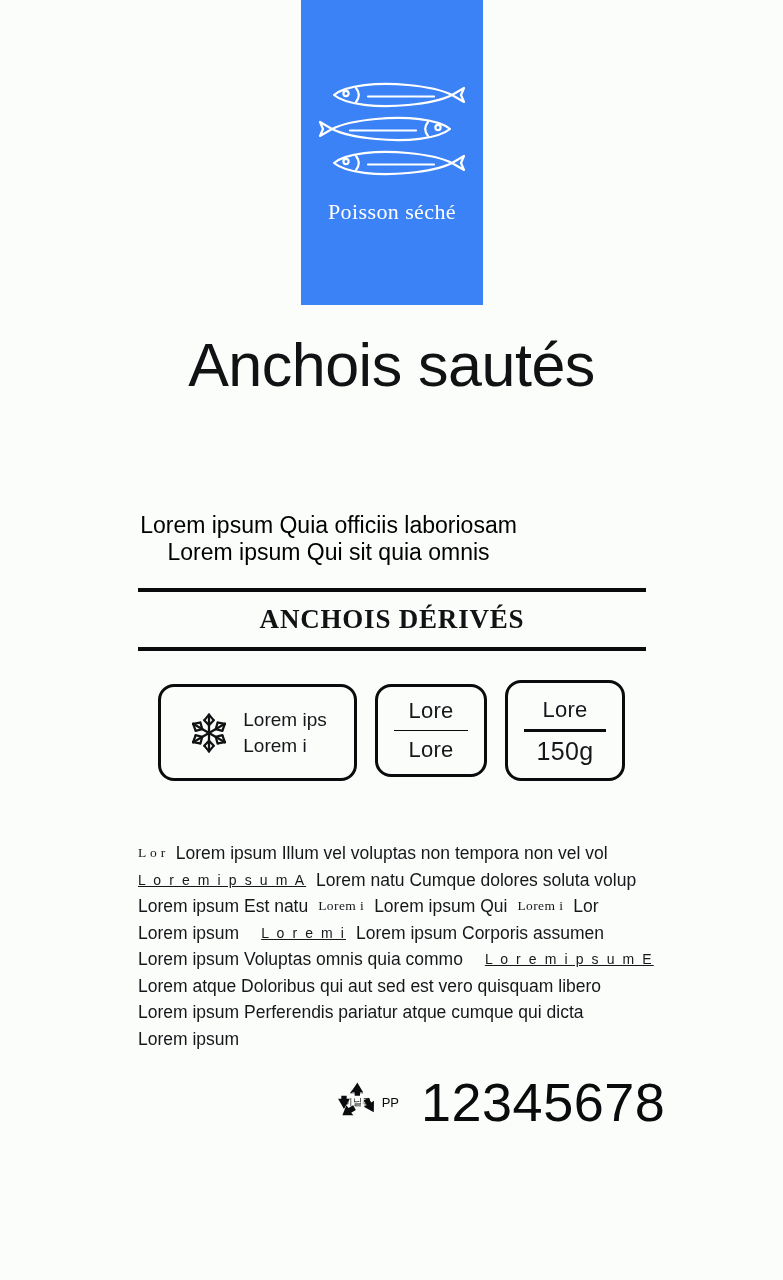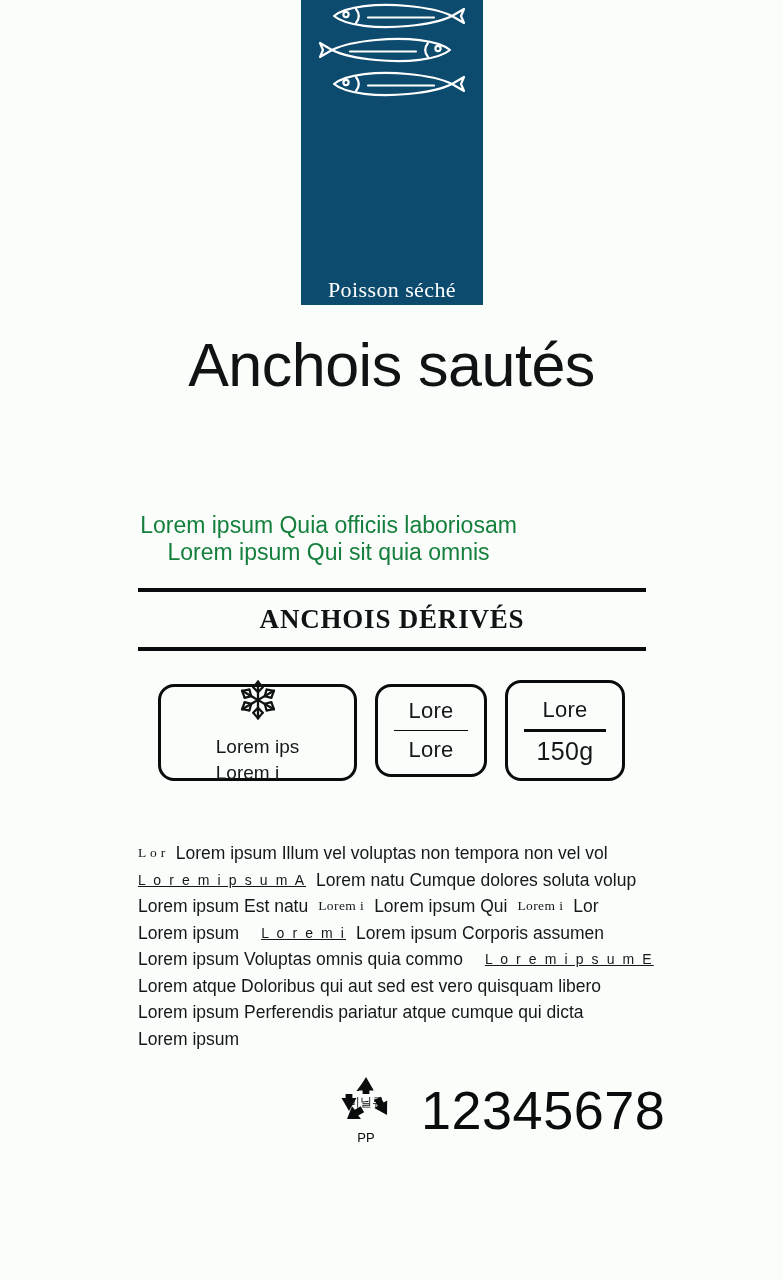--- a/index.html
+++ b/index.html
@@ -16,25 +16,25 @@
     position: relative;
   }
 
   
   .brand-panel {
     position: absolute;
     left: 301px;
     top: 0;
     width: 182px;
     height: 305px;
-    background: #0c4a6e;
+    background: #3b82f6;
     display: flex;
     flex-direction: column;
     align-items: center;
-    justify-content: space-between;
+    justify-content: center;
     padding-bottom: 4px;
     box-sizing: border-box;
   }
   .fish-stack {
     width: 152px;
     height: 100px;
     margin-bottom: 22px;
   }
   .fish-stack svg { display: block; width: 100%; height: 100%; }
   .brand-caption {
@@ -62,21 +62,21 @@
 
   
   .subtitle {
     position: absolute;
     top: 512px;
     left: 0;
     width: 657px;
     text-align: center;
     font-size: 23px;
     line-height: 27px;
-    color: #15803d;
+    color: #000000;
   }
   .subtitle div { white-space: nowrap; }
 
   
   .section-head {
     position: absolute;
     left: 138px;
     top: 588px;
     width: 508px;
   }
@@ -113,21 +113,20 @@
     background: transparent;
     display: flex;
     align-items: center;
     justify-content: center;
   }
   .badge-freeze {
     width: 199px;
     height: 97px;
     gap: 13px;
     padding: 0 10px;
-    flex-direction: column;
   }
   .snowflake-icon { width: 42px; height: 42px; flex: 0 0 42px; }
   .snowflake-icon svg { display: block; width: 100%; height: 100%; }
   .badge-freeze .badge-text {
     font-size: 19px;
     line-height: 26px;
     text-align: left;
     white-space: nowrap;
   }
   .badge-frac {
@@ -184,21 +183,21 @@
     position: absolute;
     left: 333px;
     top: 1075px;
     display: flex;
     align-items: center;
     gap: 22px;
   }
   .recycle {
     width: 66px;
     display: flex;
-    flex-direction: column;
+    flex-direction: row;
     align-items: center;
   }
   .recycle-mark { width: 62px; height: 54px; }
   .recycle-mark svg { display: block; width: 100%; height: 100%; }
   .recycle-code {
     font-size: 13px;
     line-height: 15px;
     margin-top: 1px;
     color: #0a0b0c;
   }

